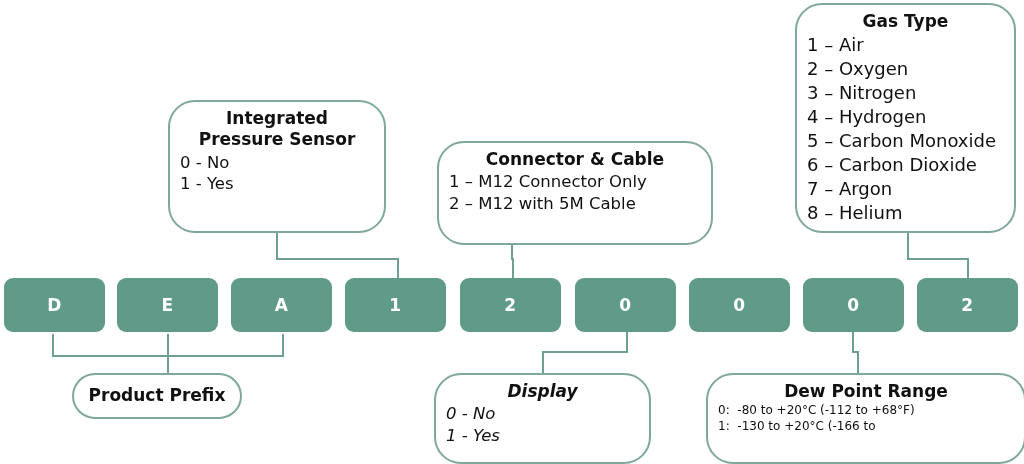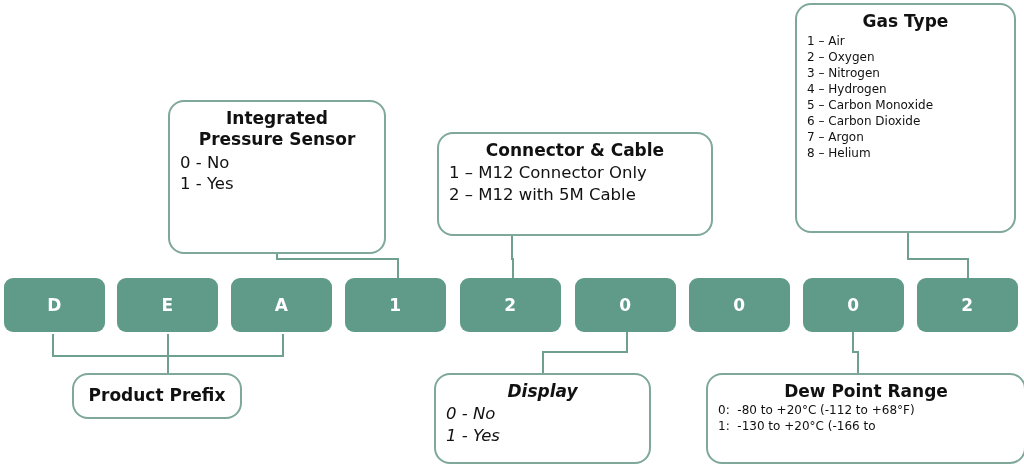--- a/index.html
+++ b/index.html
@@ -45,21 +45,21 @@
     display: flex;
     align-items: center;
     justify-content: center;
     letter-spacing: 0.5px;
   }
   
   .callout {
     position: absolute;
     background: #ffffff;
     border: 2px solid #7fa899;
-    border-radius: 16px;
+    border-radius: 27px;
     box-sizing: border-box;
     padding: 6px 10px;
     color: #111111;
   }
   .callout-title {
     text-align: center;
     font-weight: bold;
     font-size: 17px;
     line-height: 1.25;
     color: #111111;
@@ -70,30 +70,30 @@
     font-size: 16.5px;
     line-height: 1.32;
     color: #111111;
   }
   .callout-lines div {
     white-space: pre;
   }
   .lines-left { text-align: left; }
 
   
-  #box-pressure   { left: 168px; top: 100px;  width: 218px; height: 154px; }
-  #box-connector  { left: 437px; top: 132px;  width: 276px; height: 104px; }
+  #box-pressure   { left: 168px; top: 100px;  width: 218px; height: 133px; }
+  #box-connector  { left: 437px; top: 141px;  width: 276px; height: 104px; }
   #box-gas        { left: 795px; top: 3px;    width: 221px; height: 230px; }
   #box-prefix     { left: 72px;  top: 373px;  width: 170px; height: 46px;  }
   #box-display    { left: 434px; top: 373px;  width: 217px; height: 91px; font-style: italic;  }
   #box-dewpoint   { left: 698px; top: 373px;  width: 320px; height: 91px; margin-left: 8px;  }
 
   #box-prefix .callout-title { font-size: 17px; margin-bottom: 0; }
   #box-prefix { display: flex; align-items: center; justify-content: center; }
-  #box-gas .callout-lines { font-size: 12px; line-height: 1.335; }
+  #box-gas .callout-lines { font-size: 18px; line-height: 1.335; }
   #box-dewpoint .callout-lines { font-size: 12px; line-height: 1.33; }
 </style>
 </head>
 <body>
 
 <div id="diagram">
 
   <svg id="connectors" viewBox="0 0 1024 464" width="1024" height="464">
 
     <path d="M 53 334 L 53 356 L 283 356 L 283 334"></path>

